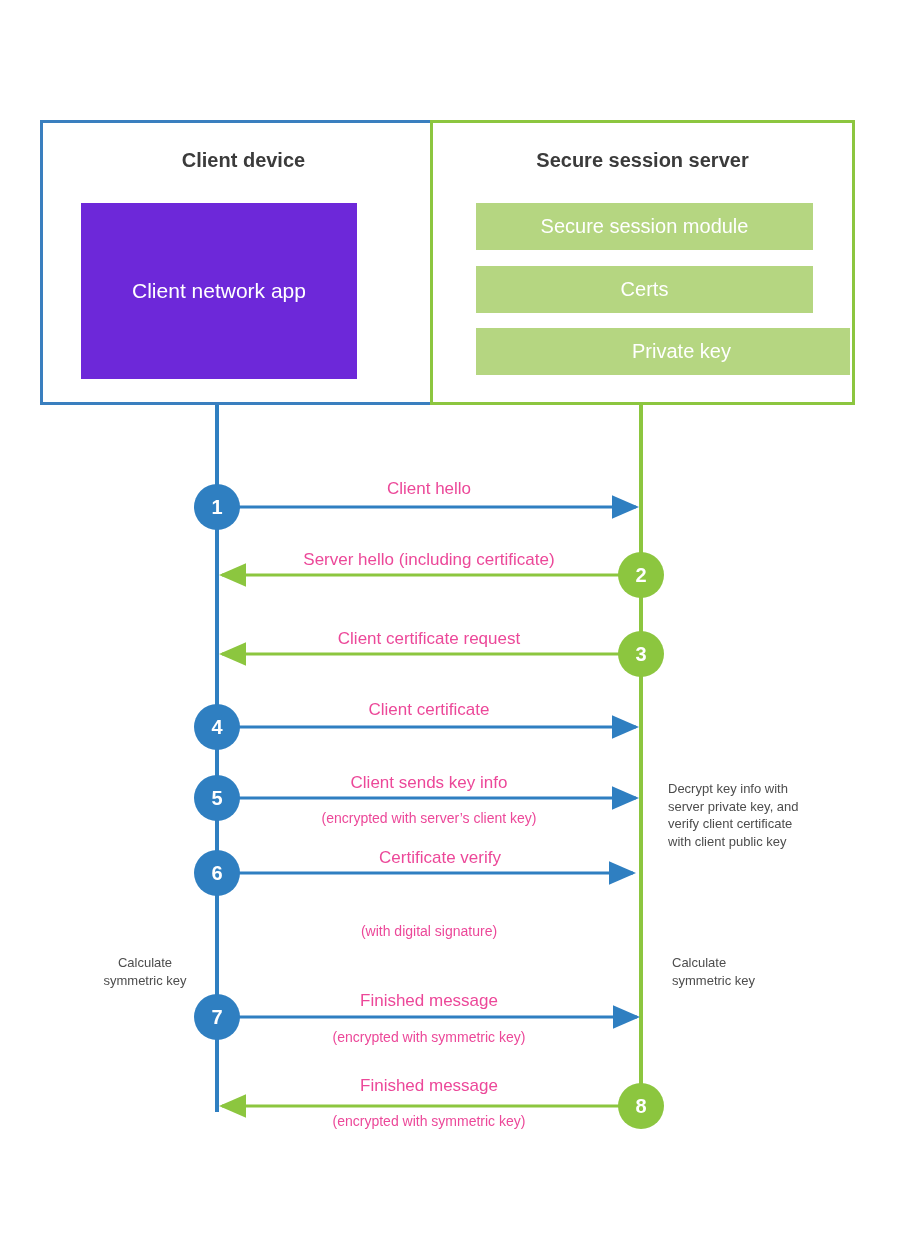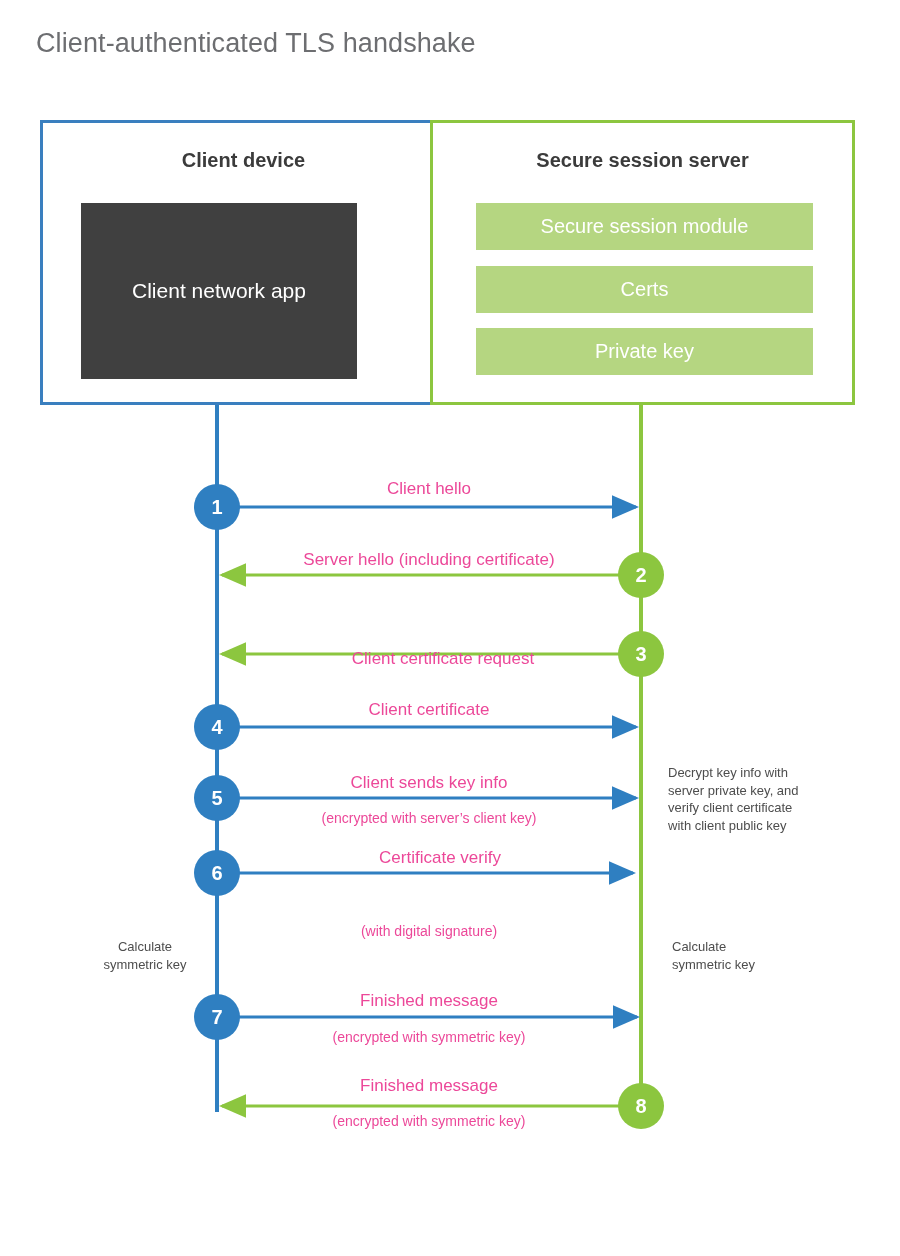--- a/index.html
+++ b/index.html
@@ -72,53 +72,54 @@
     justify-content: center;
     color: #ffffff;
     text-align: center;
     line-height: 1.25;
   }
   #client-app-block {
     left: 38px;
     top: 80px;
     width: 276px;
     height: 176px;
-    background: #404040;
+    background: #6d28d9;
     font-size: 21px;
   }
   .server-block {
     left: 43px;
     width: 337px;
     height: 47px;
     background: #b5d681;
     font-size: 20px;
   }
   #server-block-0 { top: 80px; }
   #server-block-1 { top: 143px; }
-  #server-block-2 { top: 205px; }
+  #server-block-2 { top: 205px; padding-left: 37px; }
 
   
   .msg-label {
     position: absolute;
     text-align: center;
     color: #ec4899;
     white-space: nowrap;
     transform: translate(-50%, -50%);
   }
   .msg-main {
     font-size: 17px;
   }
   .msg-sub {
     font-size: 14px;
   }
   .side-note {
     position: absolute;
     font-size: 13px;
     color: #4d4d4d;
     line-height: 1.35;
+    margin-top: 16px;
   }
   .step-num {
     position: absolute;
     width: 46px;
     height: 46px;
     border-radius: 50%;
     display: flex;
     align-items: center;
     justify-content: center;
     color: #ffffff;
@@ -127,21 +128,20 @@
     transform: translate(-50%, -50%);
   }
   .step-blue { background: #2f7fc1; }
   .step-green { background: #8cc63f; }
 </style>
 </head>
 <body>
 
 <div id="diagram-root">
 
-  <div class="page-title">Client-authenticated TLS handshake</div>
 
   <svg class="layer" viewBox="0 0 900 1256" xmlns="http://www.w3.org/2000/svg">
     <defs>
       <marker id="arrow-blue" markerWidth="9" markerHeight="9" refX="8" refY="4.5" orient="auto" markerUnits="strokeWidth">
         <path d="M0,0.6 L9,4.5 L0,8.4 z" fill="#2f7fc1"></path>
       </marker>
       <marker id="arrow-green" markerWidth="9" markerHeight="9" refX="8" refY="4.5" orient="auto" markerUnits="strokeWidth">
         <path d="M0,0.6 L9,4.5 L0,8.4 z" fill="#8cc63f"></path>
       </marker>
     </defs>
@@ -184,21 +184,21 @@
   <div class="step-num step-blue" style="left:217px; top:727px;">4</div>
   <div class="step-num step-blue" style="left:217px; top:798px;">5</div>
   <div class="step-num step-blue" style="left:217px; top:873px;">6</div>
   <div class="step-num step-blue" style="left:217px; top:1017px;">7</div>
   <div class="step-num step-green" style="left:641px; top:1106px;">8</div>
 
   <div class="msg-label msg-main" style="left:429px; top:489px;">Client hello</div>
 
   <div class="msg-label msg-main" style="left:429px; top:560px;">Server hello (including certificate)</div>
 
-  <div class="msg-label msg-main" style="left:443px; top:639px;margin-top:20px;">Client certificate request</div>
+  <div class="msg-label msg-main" style="left:429px; top:639px;">Client certificate request</div>
 
   <div class="msg-label msg-main" style="left:429px; top:710px;">Client certificate</div>
 
   <div class="msg-label msg-main" style="left:429px; top:783px;">Client sends key info</div>
   <div class="msg-label msg-sub" style="left:429px; top:818px;">(encrypted with server’s client key)</div>
 
   <div class="msg-label msg-main" style="left:429px; top:858px;margin-left:11px;">Certificate verify</div>
   <div class="msg-label msg-sub" style="left:429px; top:893px;margin-top:38px;">(with digital signature)</div>
 
   <div class="msg-label msg-main" style="left:429px; top:1001px;">Finished message</div>

